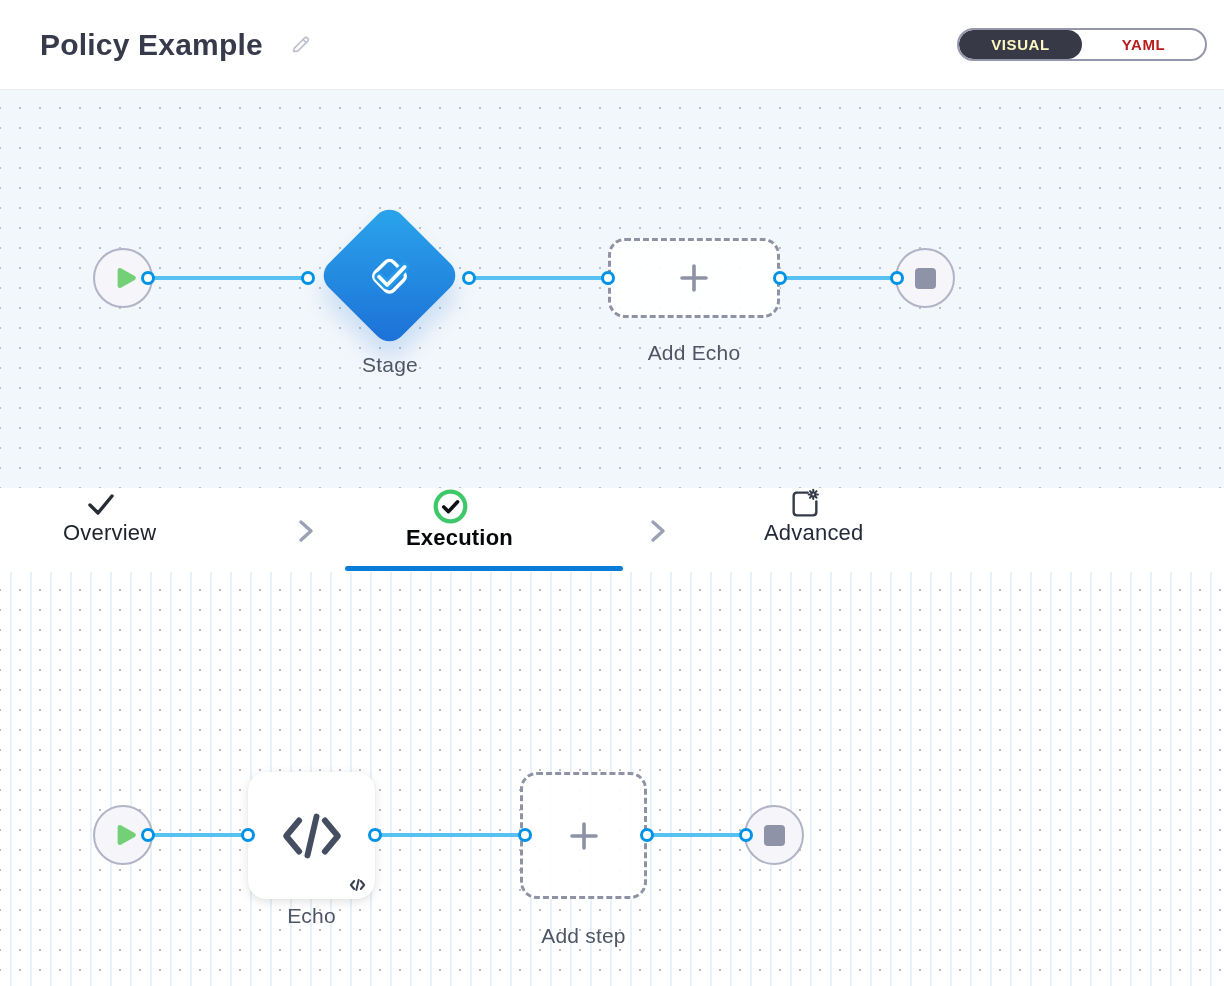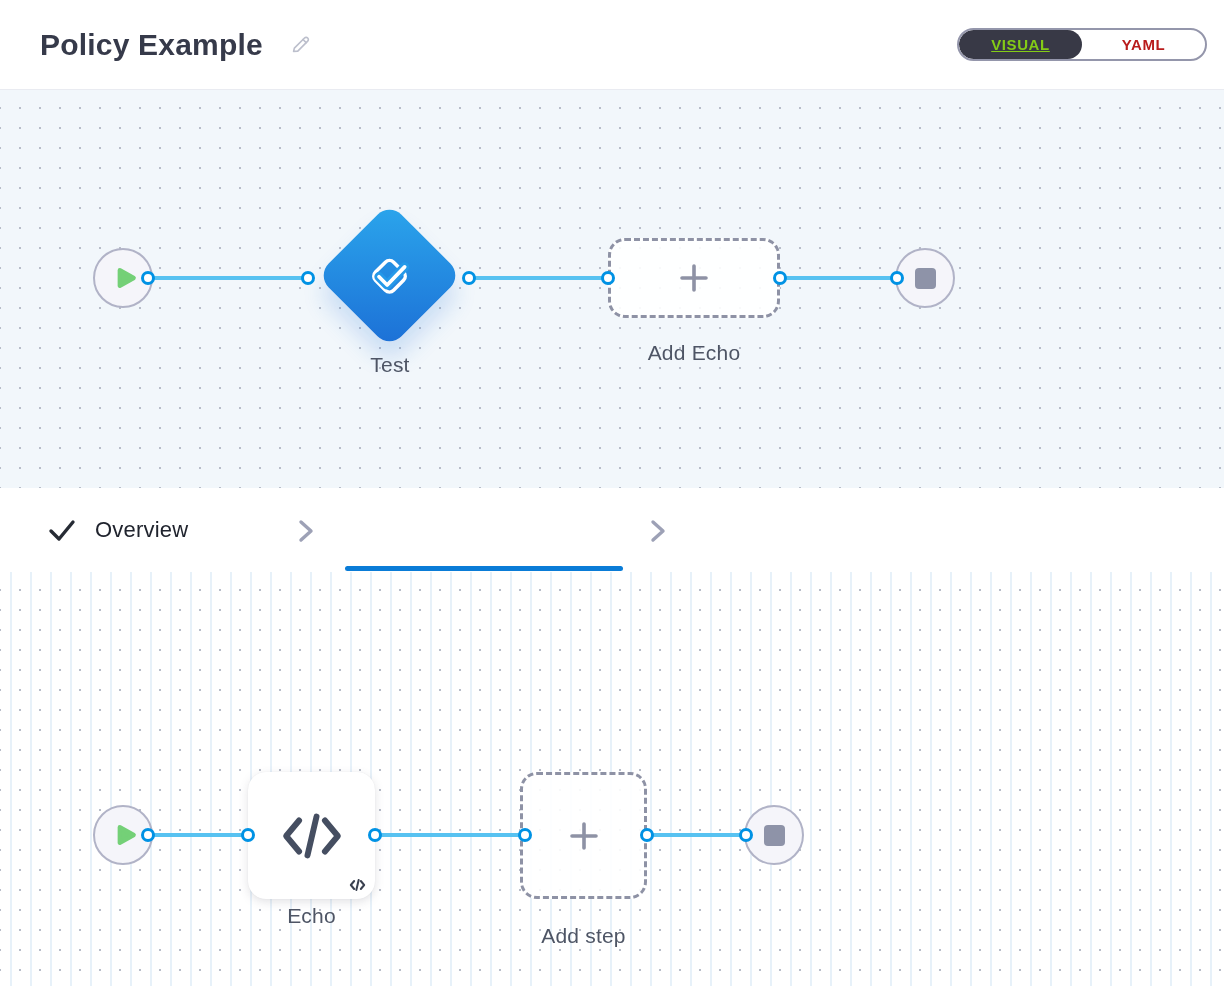--- a/index.html
+++ b/index.html
@@ -18,21 +18,21 @@
   .edit-btn{margin-left:26px;background:none;border:none;padding:0;cursor:pointer;display:flex;align-items:center;}
   .view-toggle{
     position:absolute;right:17px;top:28px;width:250px;height:33px;
     border:2px solid #9496ab;border-radius:18px;background:#fff;
     box-sizing:border-box;display:flex;overflow:hidden;
   }
   .view-toggle .opt{
     flex:1;display:flex;align-items:center;justify-content:center;
     font-size:15px;font-weight:700;letter-spacing:.6px;color:#b91c1c;cursor:pointer;
   }
-  .view-toggle .opt.selected{background:#383946;color:#84cc16;border-radius:17px;text-decoration:underline;}
+  .view-toggle .opt.selected{background:#383946;color:#fef9c3;border-radius:17px;}
   
   .canvas{position:relative;}
   .canvas-stage{
     height:398px;background-color:#f2f7fb;
     background-image:radial-gradient(circle,#b8bdc9 1.4px,transparent 1.5px);
     background-size:20px 20px;background-position:10px 8px;
   }
   .canvas-step{
     height:414px;background-color:#ffffff;
     background-image:
@@ -72,21 +72,21 @@
   .step-card .corner-badge{position:absolute;right:9px;bottom:8px;display:flex;}
   .node-label{
     position:absolute;color:#4e5565;font-size:21px;text-align:center;z-index:2;
     letter-spacing:.2px;
   }
   
   .tabbar{position:relative;height:84px;background:#ffffff;}
   .tab{
     position:absolute;top:0;height:100%;display:flex;align-items:center;
     background:none;border:none;padding:0;cursor:pointer;
-    font-family:inherit;font-size:22px;color:#20242e;
+    font-family:inherit;font-size:22px;color:#20242e;flex-direction:column;
   }
   .tab .tab-label{margin-left:17px;letter-spacing:.2px;}
   .tab.active .tab-label{font-weight:700;color:#07080a;}
   .tab-chevron{position:absolute;top:29px;display:flex;}
   .active-underline{
     position:absolute;left:345px;bottom:1px;width:278px;height:5px;
     background:#0a7cd7;border-radius:3px;
   }
 </style>
 </head>
@@ -124,21 +124,21 @@
 
   <div class="diamond" style="left:338px;top:134px;">
     <div class="inner">
       <svg width="56" height="56" viewBox="0 0 48 48" fill="none">
         <rect x="13" y="13" width="22" height="22" rx="5" transform="rotate(45 24 24)" stroke="#ffffff" stroke-width="3"></rect>
         <path d="M15 24.5 L22 31.5 L37 16" stroke="#2599e9" stroke-width="8" stroke-linecap="round" stroke-linejoin="round"></path>
         <path d="M15 24.5 L22 31.5 L37 16" stroke="#ffffff" stroke-width="3.2" stroke-linecap="round" stroke-linejoin="round"></path>
       </svg>
     </div>
   </div>
-  <div class="node-label" style="left:338px;top:263px;width:104px;">Test</div>
+  <div class="node-label" style="left:338px;top:263px;width:104px;">Stage</div>
 
   <div class="dashed-box" style="left:608px;top:148px;width:172px;height:80px;">
     <span style="display:flex;">
       <svg width="34" height="34" viewBox="0 0 34 34" fill="none" stroke="#8e92a5" stroke-width="3.6" stroke-linecap="round">
         <path d="M17 5 V29 M5 17 H29"></path>
       </svg>
     </span>
   </div>
   <div class="node-label" style="left:608px;top:251px;width:172px;">Add Echo</div>
 
@@ -163,27 +163,55 @@
     </span>
     <span class="tab-label">Overview</span>
   </button>
 
   <span class="tab-chevron" style="left:293px;">
     <svg width="26" height="28" viewBox="0 0 26 28" fill="none" stroke="#9da1b6" stroke-width="3.4" stroke-linecap="round" stroke-linejoin="round">
       <path d="M8 5 L18 14 L8 23"></path>
     </svg>
   </span>
 
+  <button class="tab active" style="left:389px;">
+    <span style="display:flex;">
+      <svg width="37" height="37" viewBox="0 0 37 37" fill="none">
+        <circle cx="18.5" cy="18.5" r="14.8" fill="#ffffff" stroke="#3fc869" stroke-width="4.2"></circle>
+        <path d="M11.8 19 L16.5 23.6 L25.6 13.8" stroke="#101114" stroke-width="3.6" stroke-linecap="round" stroke-linejoin="round"></path>
+      </svg>
+    </span>
+    <span class="tab-label">Execution</span>
+  </button>
 
   <span class="tab-chevron" style="left:645px;">
     <svg width="26" height="28" viewBox="0 0 26 28" fill="none" stroke="#9da1b6" stroke-width="3.4" stroke-linecap="round" stroke-linejoin="round">
       <path d="M8 5 L18 14 L8 23"></path>
     </svg>
   </span>
 
+  <button class="tab" style="left:747px;">
+    <span style="display:flex;">
+      <svg width="32" height="32" viewBox="0 0 24 24" fill="none" stroke="#343b4a" stroke-width="1.8" stroke-linecap="round">
+        <path d="M14 3.5 L6 3.5 Q3.5 3.5 3.5 6 L3.5 18 Q3.5 20.5 6 20.5 L18 20.5 Q20.5 20.5 20.5 18 L20.5 10" stroke-linejoin="round"></path>
+        <circle cx="18.2" cy="4.8" r="1.5" stroke-width="1.5"></circle>
+        <g stroke-width="1.5">
+          <path d="M20.5 4.8 L21.7 4.8"></path>
+            <path d="M19.83 6.43 L20.67 7.27"></path>
+          <path d="M18.2 7.1 L18.2 8.3"></path>
+            <path d="M16.57 6.43 L15.73 7.27"></path>
+          <path d="M15.9 4.8 L14.7 4.8"></path>
+            <path d="M16.57 3.17 L15.73 2.33"></path>
+          <path d="M18.2 2.5 L18.2 1.3"></path>
+            <path d="M19.83 3.17 L20.67 2.33"></path>
+        </g>
+      </svg>
+    </span>
+    <span class="tab-label" style="color:#252b3a;">Advanced</span>
+  </button>
 
   <div class="active-underline"></div>
 </div>
 
 <div class="canvas canvas-step">
 
   <div class="flow-line" style="left:148px;top:261px;width:100px;"></div>
   <div class="flow-line" style="left:375px;top:261px;width:150px;"></div>
   <div class="flow-line" style="left:647px;top:261px;width:99px;"></div>
 

